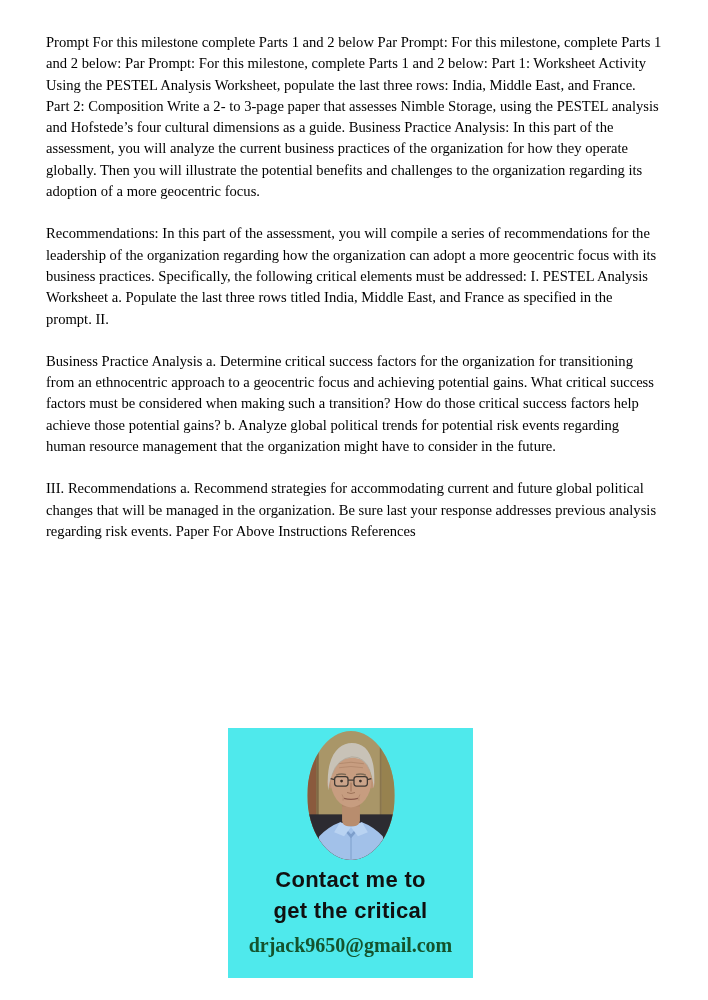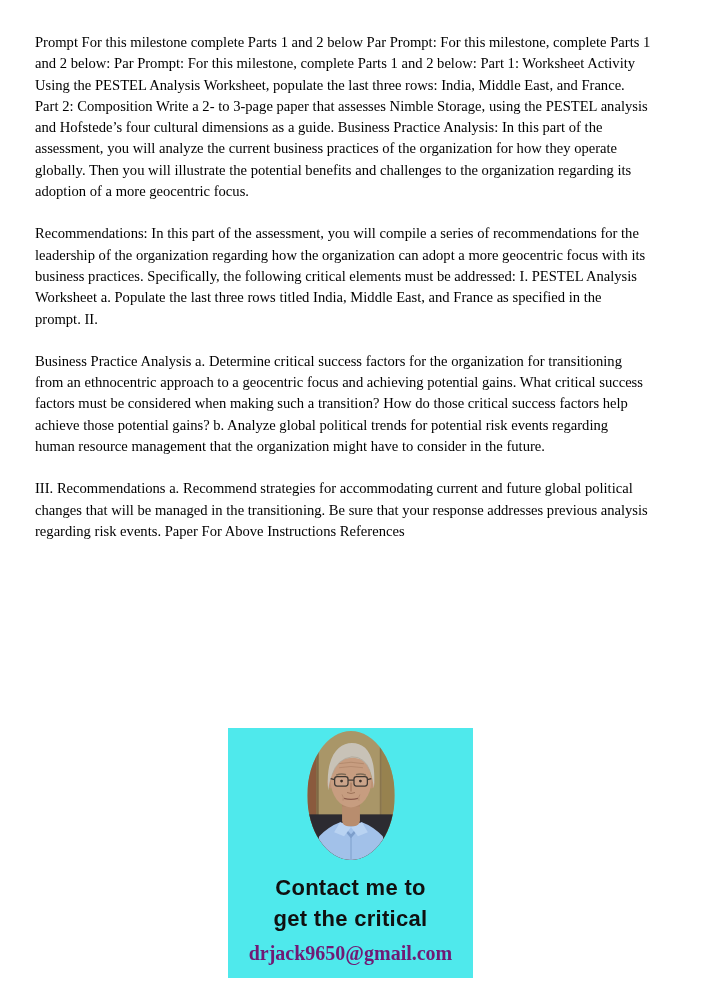--- a/index.html
+++ b/index.html
@@ -6,21 +6,21 @@
   body {
     width: 708px; height: 1000px;
     background: #ffffff;
     position: relative;
     overflow: hidden;
     font-family: "Liberation Serif", serif;
   }
   .page { position: absolute; inset: 0; background: #ffffff; }
   .doc-text {
     position: absolute;
-    left: 35px; top: 32px;
+    left: 46px; top: 32px;
     width: 616px;
     color: #000000;
   }
   .doc-text p {
     margin: 0 0 21px 0;
     font-family: "Liberation Serif", serif;
     font-size: 14.6px;
     line-height: 21.3px;
     text-align: left;
   }
@@ -42,42 +42,42 @@
   .photo-wrap svg { display: block; width: 88px; height: 129px; }
   .card-heading {
     font-family: "Liberation Sans", sans-serif;
     font-weight: 700;
     font-size: 22px;
     line-height: 31px;
     letter-spacing: 0.3px;
     color: #101010;
     white-space: nowrap;
   }
-  .card-heading.line1 { margin-top: 12px; }
+  .card-heading.line1 { margin-top: 4px; }
   .card-heading.line2 { margin-top: 0px; }
   .card-email {
     font-family: "Liberation Serif", serif;
     font-weight: 700;
     font-size: 20px;
     line-height: 26px;
-    color: #701a75;
+    color: #14532d;
     margin-top: 6px;
     white-space: nowrap;
   }
 </style>
 </head>
 <body>
 
 <div class="page">
 
   <div class="doc-text">
     <p>Prompt For this milestone complete Parts 1 and 2 below Par Prompt: For this milestone, complete Parts 1 and 2 below: Par Prompt: For this milestone, complete Parts 1 and 2 below: Part 1: Worksheet Activity Using the PESTEL Analysis Worksheet, populate the last three rows: India, Middle East, and France. Part 2: Composition Write a 2- to 3-page paper that assesses Nimble Storage, using the PESTEL analysis and Hofstede’s four cultural dimensions as a guide. Business Practice Analysis: In this part of the assessment, you will analyze the current business practices of the organization for how they operate globally. Then you will illustrate the potential benefits and challenges to the organization regarding its adoption of a more geocentric focus.</p>
     <p>Recommendations: In this part of the assessment, you will compile a series of recommendations for the leadership of the organization regarding how the organization can adopt a more geocentric focus with its business practices. Specifically, the following critical elements must be addressed: I. PESTEL Analysis Worksheet a. Populate the last three rows titled India, Middle East, and France as specified in the prompt. II.</p>
     <p>Business Practice Analysis a. Determine critical success factors for the organization for transitioning from an ethnocentric approach to a geocentric focus and achieving potential gains. What critical success factors must be considered when making such a transition? How do those critical success factors help achieve those potential gains? b. Analyze global political trends for potential risk events regarding human resource management that the organization might have to consider in the future.</p>
-    <p>III. Recommendations a. Recommend strategies for accommodating current and future global political changes that will be managed in the transitioning. Be sure that your response addresses previous analysis regarding risk events. Paper For Above Instructions References</p>
+    <p>III. Recommendations a. Recommend strategies for accommodating current and future global political changes that will be managed in the organization. Be sure last your response addresses previous analysis regarding risk events. Paper For Above Instructions References</p>
   </div>
 
   <div class="contact-card">
     <div class="photo-wrap">
       <svg viewBox="0 0 88 130" xmlns="http://www.w3.org/2000/svg">
         <defs>
           <clipPath id="ovalClip">
               <ellipse cx="44" cy="65" rx="44" ry="65"></ellipse>
             </clipPath>
         </defs>

